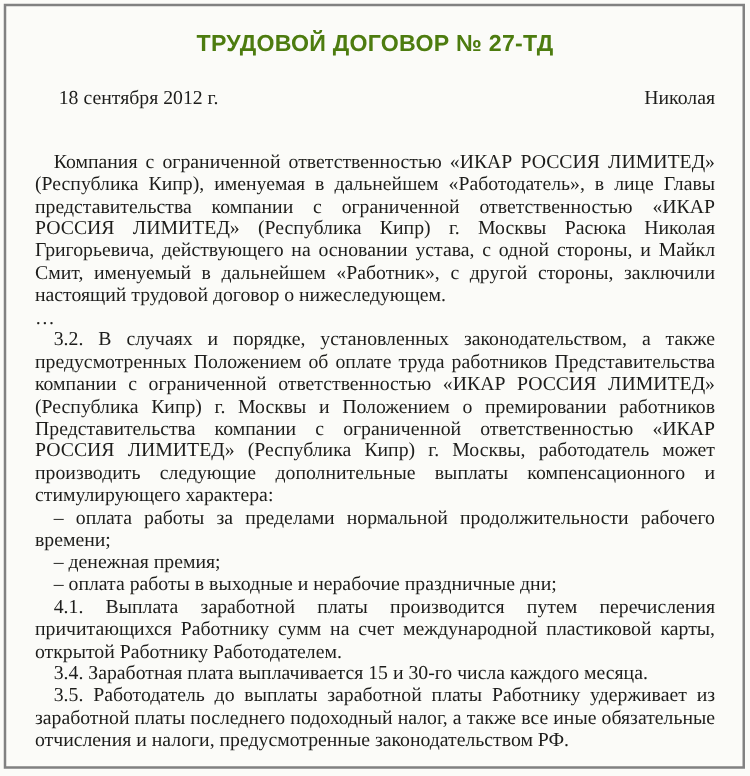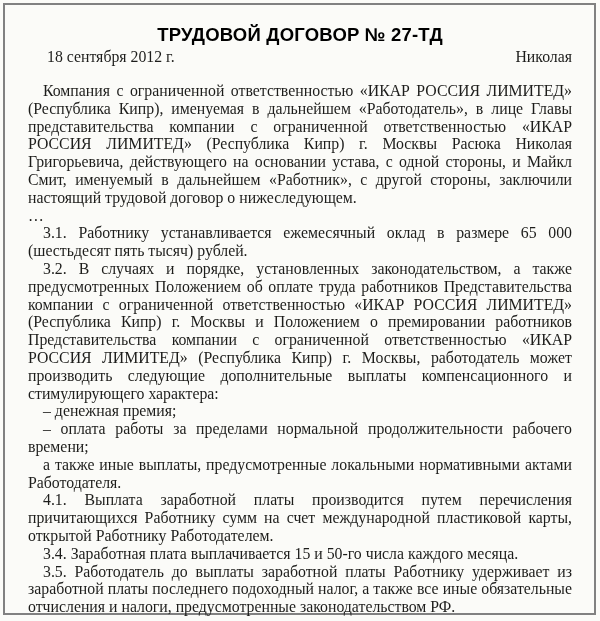--- a/index.html
+++ b/index.html
@@ -37,38 +37,38 @@
     font-family: "Liberation Sans", sans-serif;
     font-weight: 700;
     font-size: 18.5px;
     line-height: 22px;
     letter-spacing: 0.2px;
     color: #333b47;
   }
   .dateline {
     display: flex;
     justify-content: space-between;
-    margin-top: 2px;
+    margin-top: 24px;
     padding-left: 19px;
     font-family: "Liberation Serif", serif;
     font-size: 15.8px;
     line-height: 18px;
   }
   .bodytext p {
     margin: 0;
     font-family: "Liberation Serif", serif;
     font-size: 15.8px;
     line-height: 17.8px;
     text-align: justify;
     text-indent: 15px;
     hyphens: auto;
     -webkit-hyphens: auto;
   }
   .bodytext .intro {
-    margin-top: 16px;
+    margin-top: 33px;
   }
   .bodytext .ellipsis {
     text-indent: 0;
     text-align: left;
     letter-spacing: 1px;
   }
   .section-heading {
     margin: 0;
     font-family: "Liberation Serif", serif;
     font-size: 15.9px;
@@ -79,42 +79,41 @@
   }
 </style>
 </head>
 <body>
 
 <div class="page" style="background: rgb(251, 251, 248);">
   <div class="frame" style="border-color: rgb(129, 129, 129);"></div>
 
   <div class="content" style="color: rgb(29, 29, 27);">
 
-    <h1 class="doc-title" style="color: #000000;">ТРУДОВОЙ ДОГОВОР № 27-ТД</h1>
+    <h1 class="doc-title" style="color: #4d7c0f;">ТРУДОВОЙ ДОГОВОР № 27-ТД</h1>
 
     <div class="dateline">
       <span>18 сентября 2012 г.</span>
       <span>Николая</span>
     </div>
 
     <div class="bodytext">
       <p class="intro">Компания с ограниченной ответственностью «ИКАР РОССИЯ ЛИМИТЕД» (Республика Кипр), именуемая в дальнейшем «Работодатель», в лице Главы представительства компании с ограниченной ответственностью «ИКАР РОССИЯ ЛИМИТЕД» (Республика Кипр) г. Москвы Расюка Николая Григорьевича, действующего на основании устава, с одной стороны, и Майкл Смит, именуемый в дальнейшем «Работник», с другой стороны, заключили настоящий трудовой договор о нижеследующем.</p>
 
       <p class="ellipsis">…</p>
 
 
-      <p>3.1. Работнику устанавливается ежемесячный оклад в размере 65 000 (шестьдесят пять тысяч) рублей.</p>
 
       <p>3.2. В случаях и порядке, установленных законодательством, а также предусмотренных Положением об оплате труда работников Представительства компании с ограниченной ответственностью «ИКАР РОССИЯ ЛИМИТЕД» (Республика Кипр) г. Москвы и Положением о премировании работников Представительства компании с ограниченной ответственностью «ИКАР РОССИЯ ЛИМИТЕД» (Республика Кипр) г. Москвы, работодатель может производить следующие дополнительные выплаты компенсационного и стимулирующего характера:</p>
 
+      <p>– оплата работы за пределами нормальной продолжительности рабочего времени;</p>
       <p>– денежная премия;</p>
-      <p>– оплата работы за пределами нормальной продолжительности рабочего времени;</p>
-      <p>а также иные выплаты, предусмотренные локальными нормативными актами Работодателя.</p>
+      <p>– оплата работы в выходные и нерабочие праздничные дни;</p>
 
       <p>4.1. Выплата заработной платы производится путем перечисления причитающихся Работнику сумм на счет международной пластиковой карты, открытой Работнику Работодателем.</p>
 
-      <p>3.4. Заработная плата выплачивается 15 и 50-го числа каждого месяца.</p>
+      <p>3.4. Заработная плата выплачивается 15 и 30-го числа каждого месяца.</p>
 
       <p>3.5. Работодатель до выплаты заработной платы Работнику удерживает из заработной платы последнего подоходный налог, а также все иные обязательные отчисления и налоги, предусмотренные законодательством РФ.</p>
 
     </div>
   </div>
 </div>
 
 </body></html>

